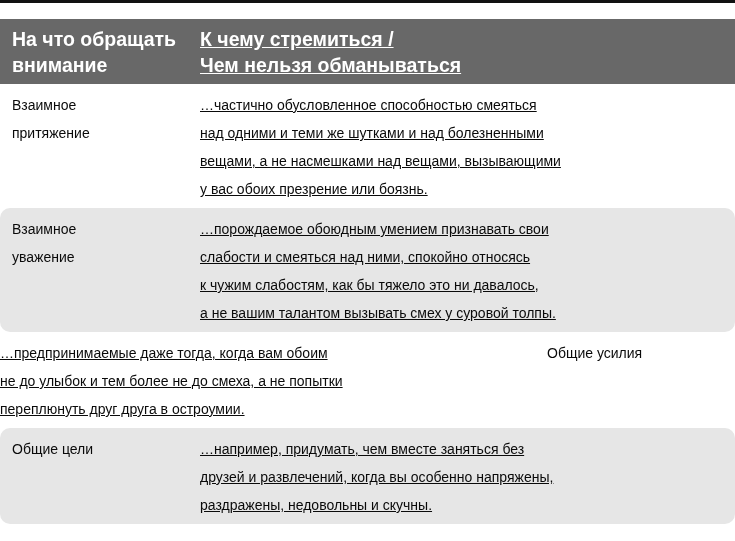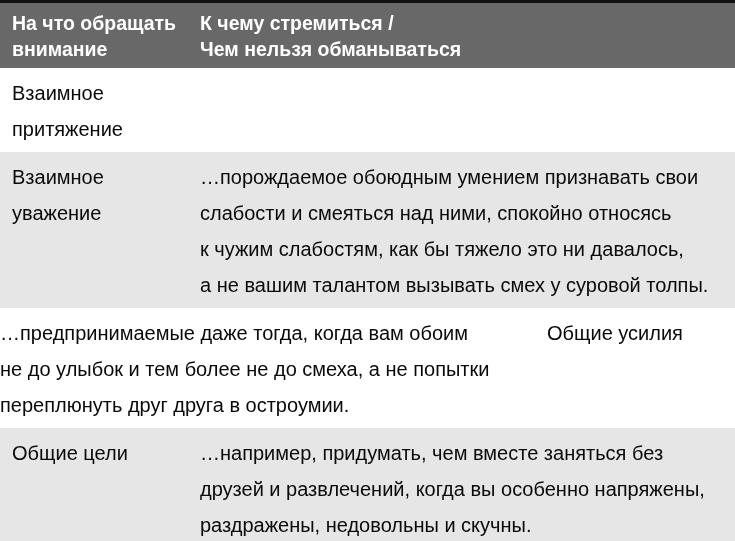--- a/index.html
+++ b/index.html
@@ -34,44 +34,47 @@
     width: 100%;
   }
   .header-row {
     background: var(--header-bg);
     color: var(--header-text);
     font-weight: bold;
     font-size: 19.5px;
     line-height: 26px;
     padding-top: 7px;
     padding-bottom: 6px;
+    margin-top: 16px;
   }
   .body-rows .row {
     color: var(--body-text);
-    font-size: 20px;
-    line-height: 36px;
+    font-size: 14px;
+    line-height: 28px;
     padding-top: 7px;
     padding-bottom: 5px;
     background: var(--row-bg);
+    border-radius: 10px;
   }
   .body-rows .row:nth-child(even) {
     background: var(--row-alt-bg);
   }
   .cell {
     white-space: pre-line;
   }
   .col-attention {
     width: 200px;
     flex: 0 0 200px;
     padding-left: 12px;
     padding-right: 8px;
   }
   .col-description {
     flex: 1 1 auto;
     padding-right: 26px;
+    text-decoration: underline;
   }
 </style>
 </head>
 <body>
 
 <div class="page">
 
   <div class="top-rule"></div>
 
   <div class="row header-row">
@@ -79,20 +82,24 @@
 внимание</div>
     <div class="cell col-description">К чему стремиться /
 Чем нельзя обманываться</div>
   </div>
 
   <div class="body-rows">
 
     <div class="row">
       <div class="cell col-attention">Взаимное
 притяжение</div>
+      <div class="cell col-description">…частично обусловленное способностью смеяться
+над одними и теми же шутками и над болезненными
+вещами, а не насмешками над вещами, вызывающими
+у вас обоих презрение или боязнь.</div>
     </div>
 
     <div class="row">
       <div class="cell col-attention">Взаимное
 уважение</div>
       <div class="cell col-description">…порождаемое обоюдным умением признавать свои
 слабости и смеяться над ними, спокойно относясь
 к чужим слабостям, как бы тяжело это ни давалось,
 а не вашим талантом вызывать смех у суровой толпы.</div>
     </div>

